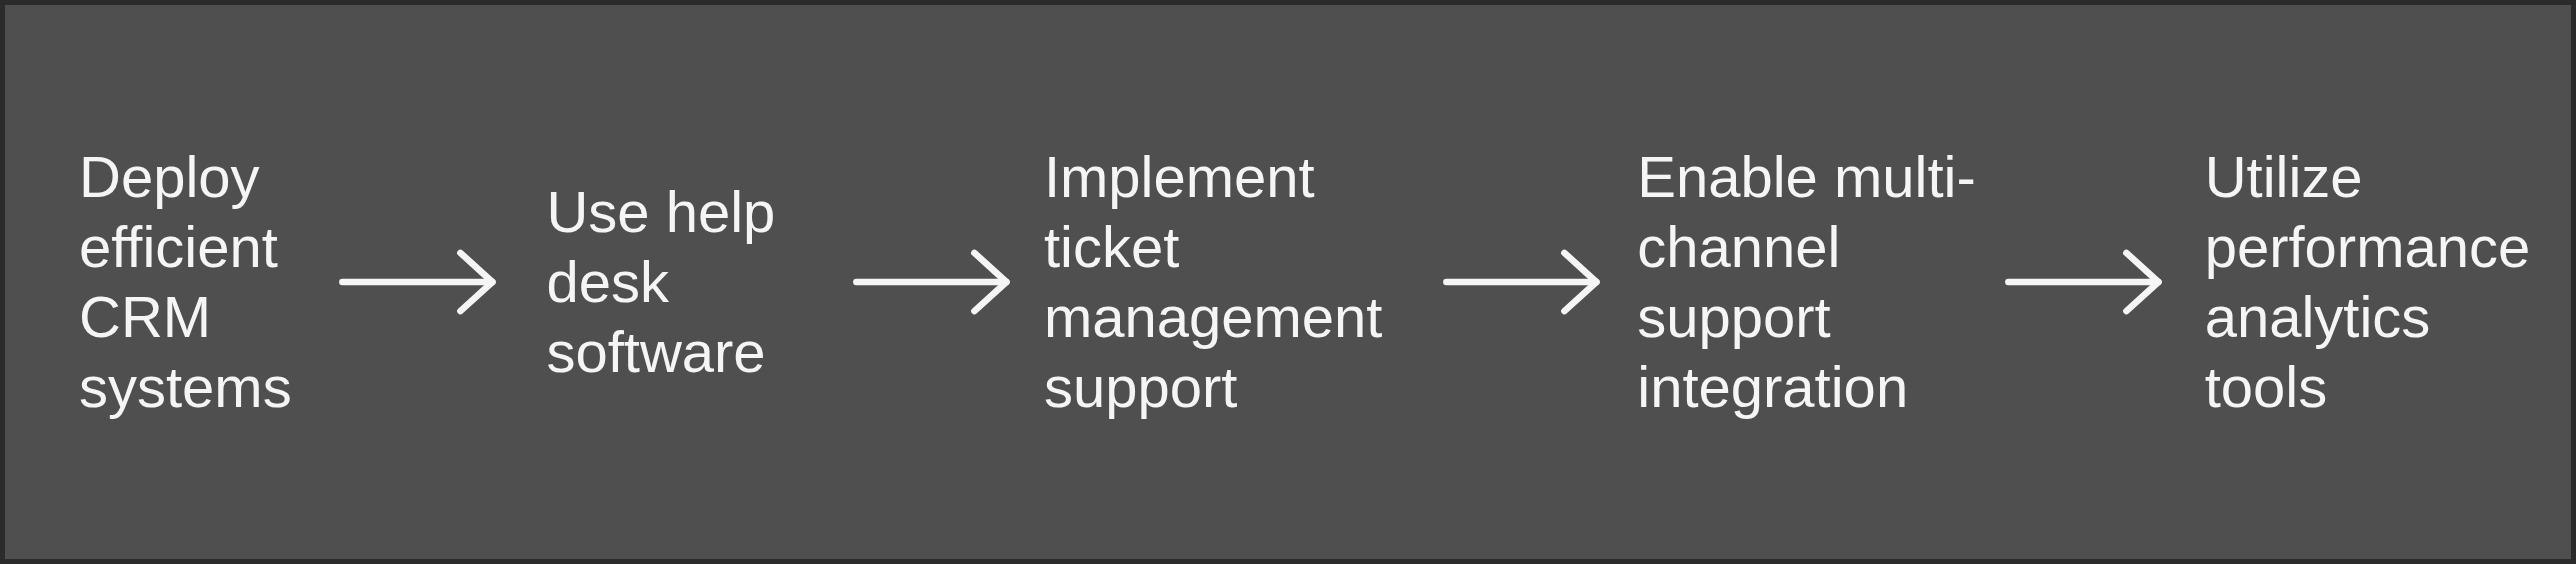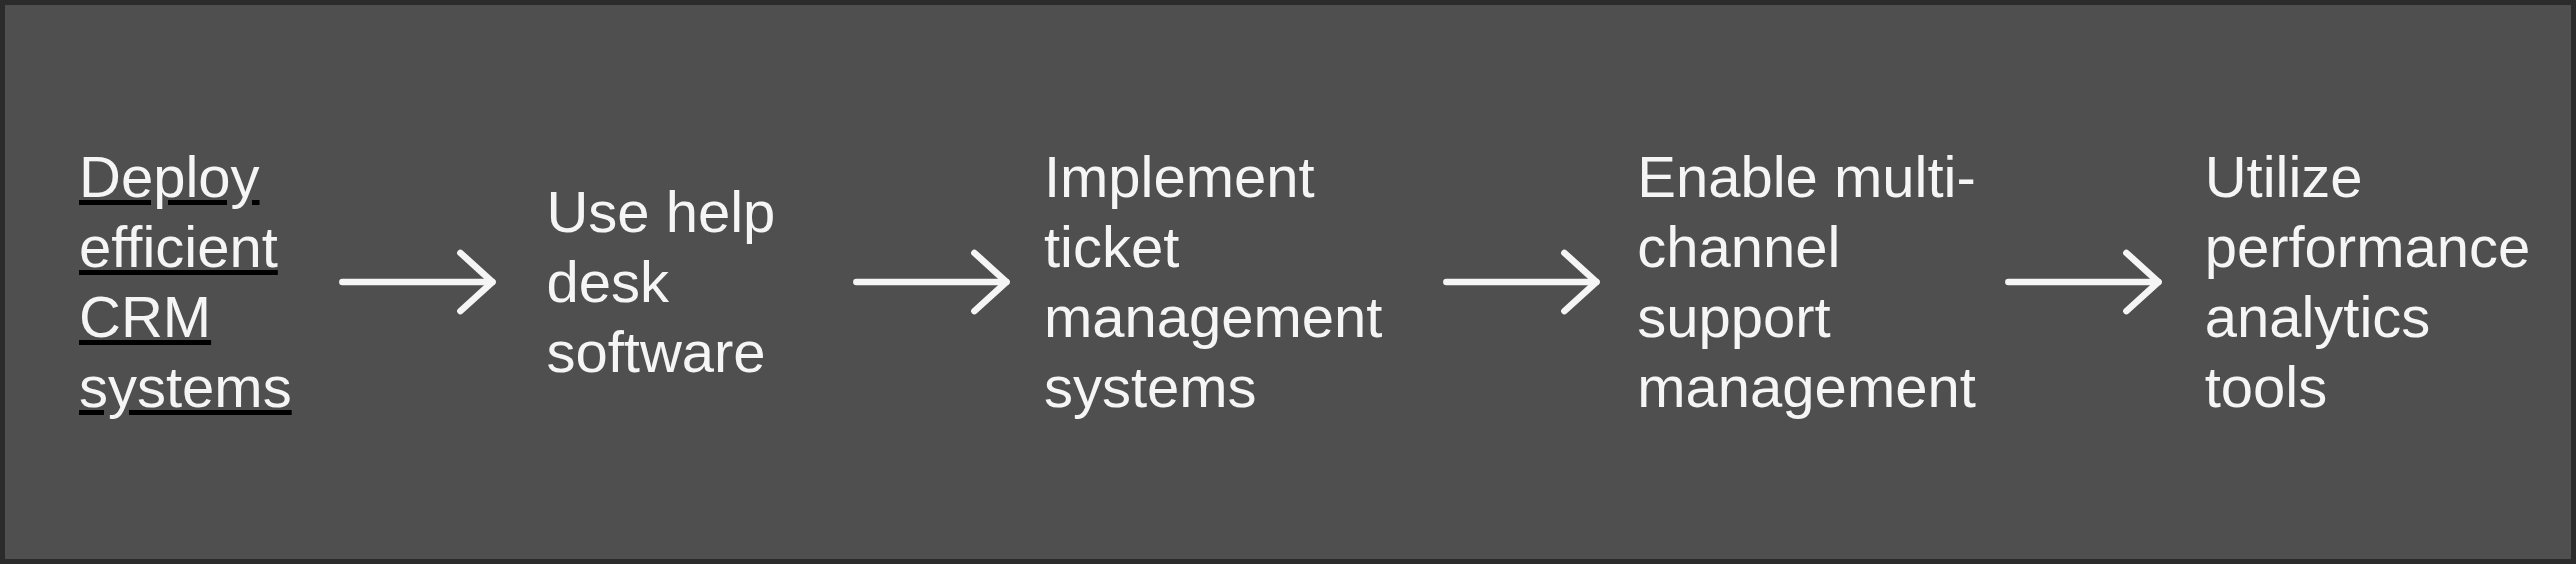--- a/index.html
+++ b/index.html
@@ -45,21 +45,21 @@
     color: #f5f5f5;
     font-size: 58px;
     line-height: 70px;
     font-weight: 400;
     letter-spacing: 0px;
     white-space: pre-line;
     text-align: left;
   }
 
   
-  .step-0 { margin-left: 74px; text-decoration: underline; }
+  .step-0 { margin-left: 74px; }
   .step-0 .step-label { width: 240px; }
 
   .step-1 .step-label { width: 291px; margin-left: 19px; }
   .step-2 .step-label { width: 378px; }
   .step-3 .step-label { width: 349px; }
   .step-4 .step-label { width: 407px; }
 
   
   .arrow {
     flex: 0 0 auto;
@@ -107,33 +107,33 @@
 
     <svg class="arrow arrow-gap-1" viewBox="0 0 232 96">
       <line x1="6" y1="48" x2="212" y2="48"></line>
       <polyline points="168,8 212,48 168,88"></polyline>
     </svg>
 
     <div class="step step-2">
       <div class="step-label">Implement
 ticket
 management
-systems</div>
+support</div>
     </div>
 
     <svg class="arrow arrow-gap-2" viewBox="0 0 232 96">
       <line x1="6" y1="48" x2="212" y2="48"></line>
       <polyline points="168,8 212,48 168,88"></polyline>
     </svg>
 
     <div class="step step-3">
       <div class="step-label">Enable multi-
 channel
 support
-management</div>
+integration</div>
     </div>
 
     <svg class="arrow arrow-gap-3" viewBox="0 0 232 96">
       <line x1="6" y1="48" x2="212" y2="48"></line>
       <polyline points="168,8 212,48 168,88"></polyline>
     </svg>
 
     <div class="step step-4">
       <div class="step-label">Utilize
 performance

